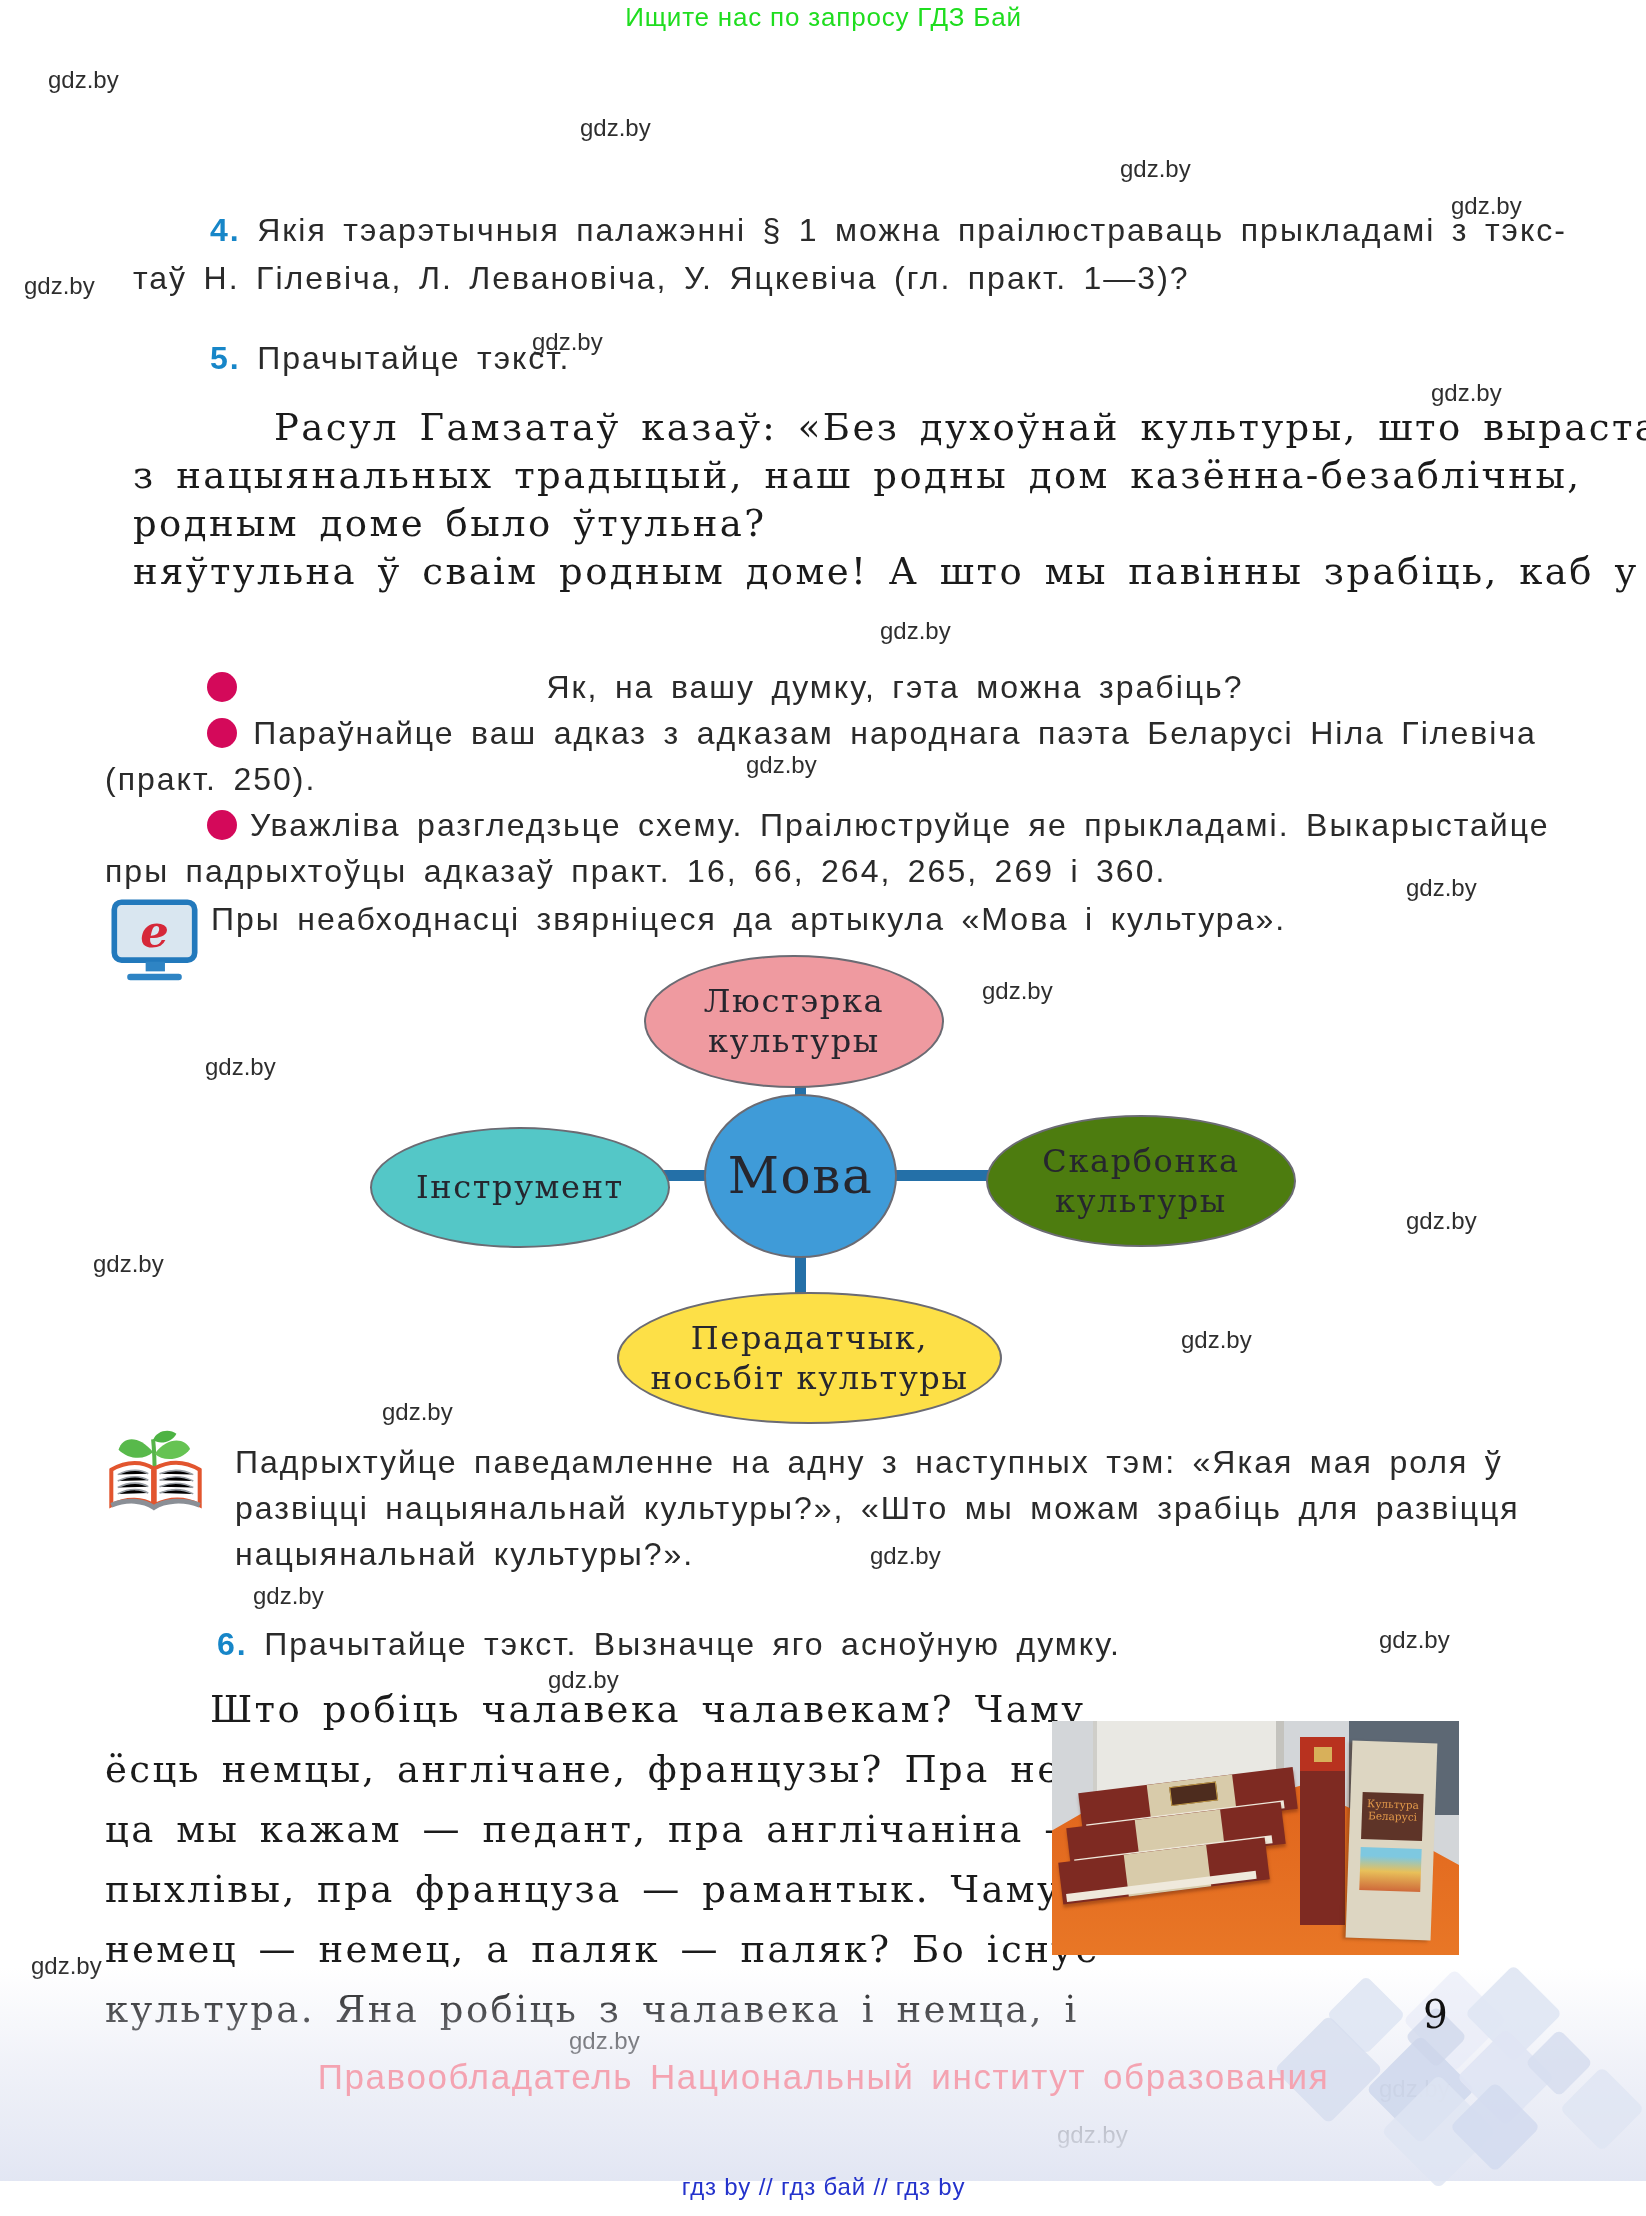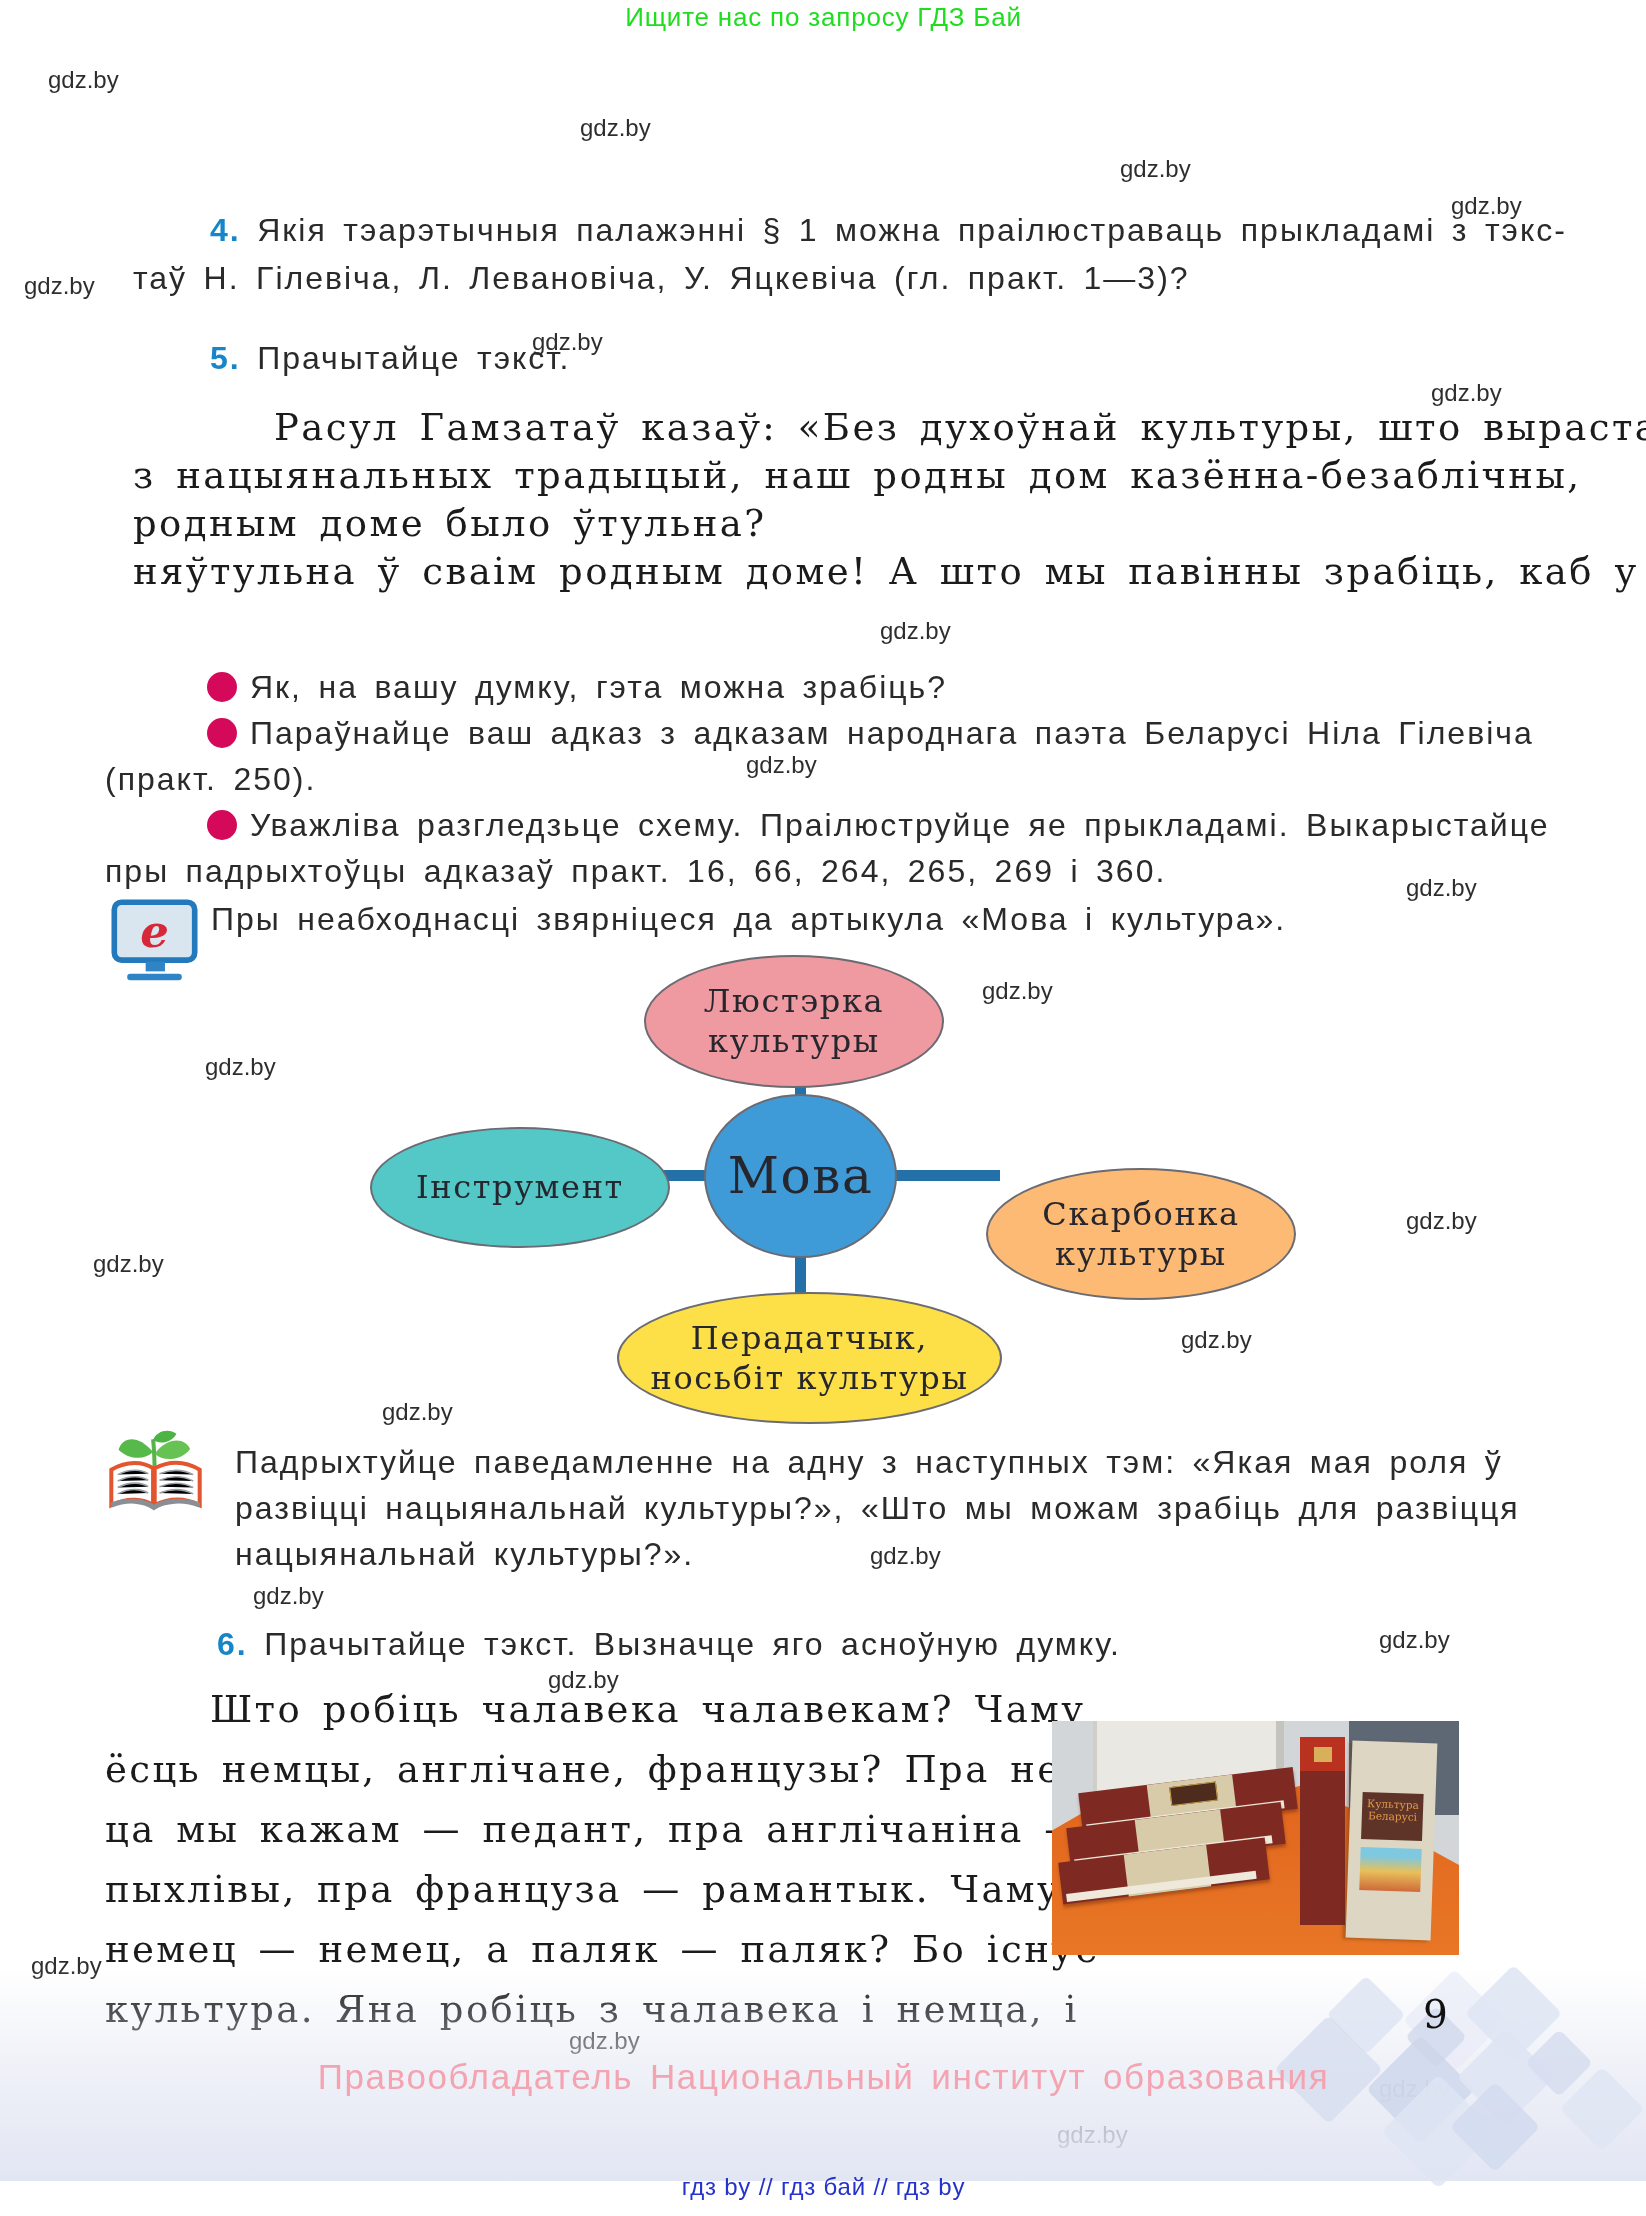--- a/index.html
+++ b/index.html
@@ -16,38 +16,38 @@
   .wm{position:absolute;font-size:24px;color:#1c1c1c;letter-spacing:0;word-spacing:0;opacity:.92;}
   
   .ex-block{font-size:32px;line-height:48px;}
   .ex-block .ln{height:48px;white-space:nowrap;}
   .indent95{padding-left:77px;}
   .quote{left:133px;top:404px;width:1370px;font-size:37px;line-height:48px;}
   .quote .ln{height:48px;white-space:nowrap;}
   .quote .first{text-indent:141px;}
   .bullets{left:105px;top:664px;width:1435px;font-size:32px;line-height:46px;}
   .bullets .ln{position:relative;height:46px;white-space:nowrap;}
-  .bullets .ln.withdot{padding-left:145px;}
+  .bullets .ln.withdot{padding-left:145px;text-align:center;}
   .dot{position:absolute;left:102px;top:8px;width:30px;height:30px;border-radius:50%;background:#d4095a;}
   .enote-text{left:211px;top:896px;width:1306px;font-size:32px;line-height:46px;white-space:nowrap;}
   .assign{left:211px;top:1439px;width:1290px;font-size:32px;line-height:46px;margin-left:24px;}
   .assign .ln{height:46px;white-space:nowrap;}
   .ex6p{left:105px;top:1680px;width:911px;font-size:37px;line-height:60px;}
   .ex6p .ln{height:60px;white-space:nowrap;}
   .ex6p .first{text-indent:105px;}
   
   .conn{position:absolute;background:#2470a8;z-index:1;}
   .node{position:absolute;z-index:2;border:2.4px solid #6b6b73;border-radius:50%;
         font-family:"DejaVu Serif","Liberation Serif",serif;color:#26262e;text-align:center;
         letter-spacing:1.6px;box-sizing:border-box;}
   .node .l{line-height:40px;font-size:32px;}
   .node-top{left:644px;top:955px;width:300px;height:133px;background:#ef9aa0;padding-top:24px;}
   .node-left{left:370px;top:1127px;width:300px;height:121px;background:#54c7c7;}
   .node-left .one{line-height:116px;font-size:32px;}
-  .node-right{left:986px;top:1168px;width:310px;height:132px;background:#fdba74;padding-top:24px;}
+  .node-right{left:986px;top:1115px;width:310px;height:132px;background:#4d7c0f;padding-top:24px;}
   .node-bottom{left:617px;top:1292px;width:385px;height:132px;background:#fde047;padding-top:24px;}
   .node-center{left:704px;top:1094px;width:193px;height:164px;background:#3f9bd8;}
   .node-center .one{line-height:160px;font-size:50px;}
   
   .photo{left:1052px;top:1721px;width:407px;height:234px;background:#d3d6d9;overflow:hidden;}
   .photo *{position:absolute;}
   .ph-panel{left:10%;top:0;width:44%;height:60%;background:#e9e8e3;border-left:4.8px solid #cfcec9;border-right:8px solid #c4c3be;}
   .ph-dark{left:73%;top:0;width:27%;height:40%;background:#5d6874;}
   .ph-table{left:-6%;top:24%;width:112%;height:90%;background:linear-gradient(180deg,#e0641c,#ea7a28);
             clip-path:polygon(0% 32%, 16% 12%, 40% 16%, 60% 4%, 78% 22%, 100% 48%, 100% 100%, 0% 100%);}

